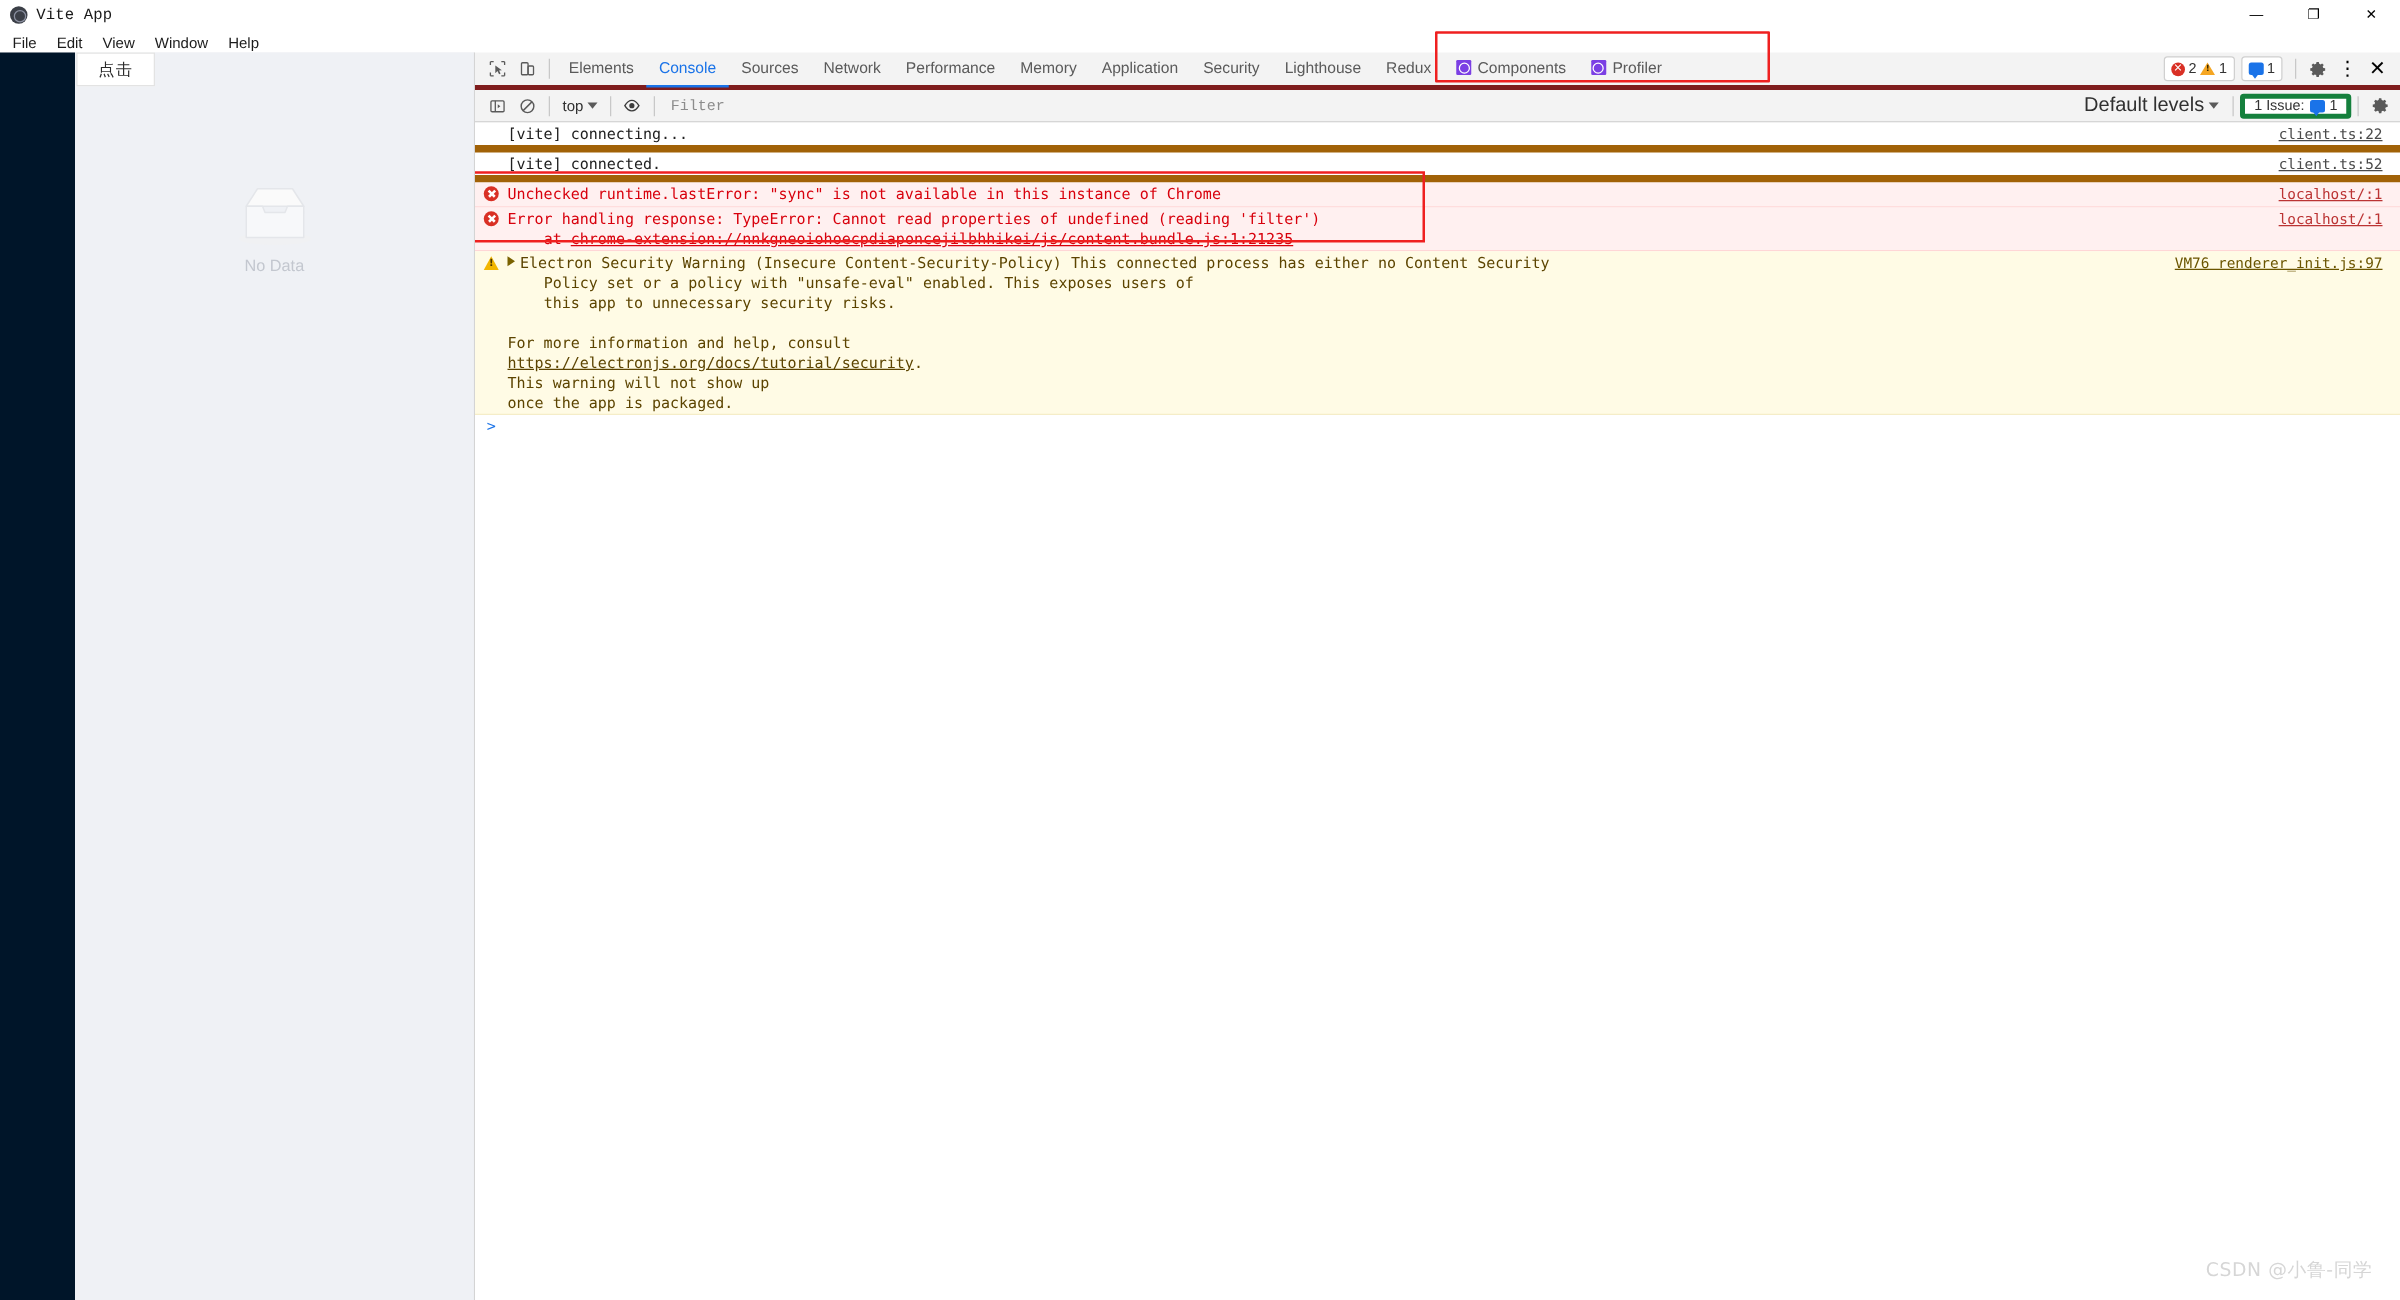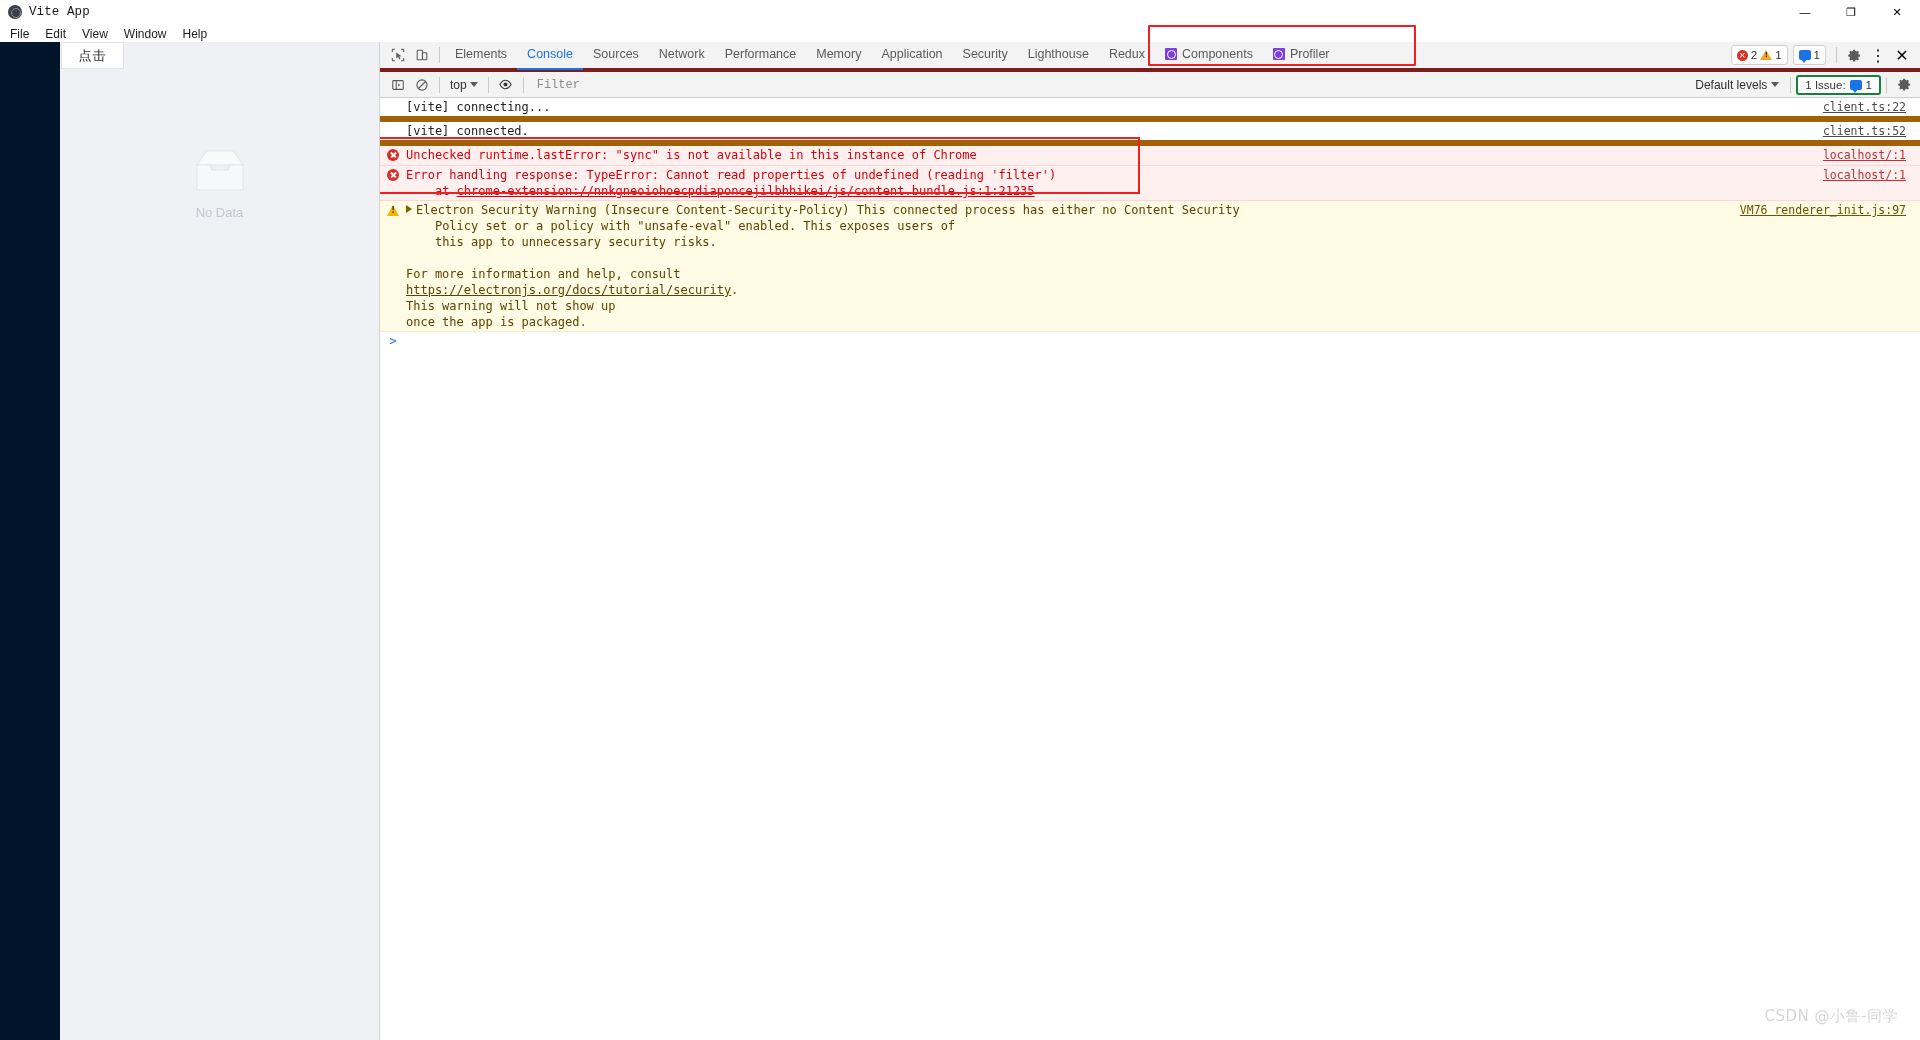--- a/index.html
+++ b/index.html
@@ -325,34 +325,34 @@
     outline: none;
     font-size: 12px;
     color: #202020;
     font-family: Liberation Mono, monospace;
   }
   #filter-input::placeholder { color: #8c8c8c; }
   #levels-select {
     display: flex;
     align-items: center;
     gap: 4px;
-    font-size: 12px;
+    font-size: 16px;
     color: #303030;
     padding: 2px 6px;
     cursor: pointer;
     border-radius: 2px;
     white-space: nowrap;
   }
   #issues-pill {
     display: flex;
     align-items: center;
     gap: 4px;
     height: 20px;
     padding: 0 7px;
-    border: 2px solid #15803d;
+    border: 4px solid #15803d;
     border-radius: 3px;
     background: #fff;
     font-size: 11.5px;
     color: #333;
     cursor: pointer;
     white-space: nowrap;
   }
 
   
   #console-body {

